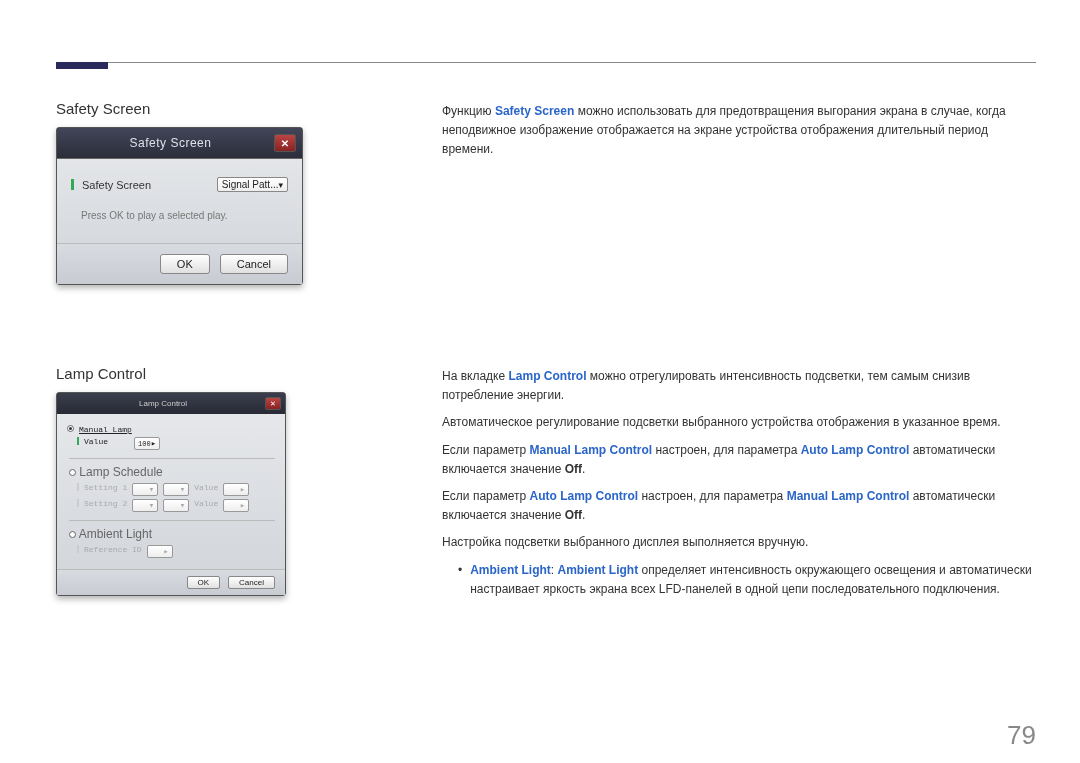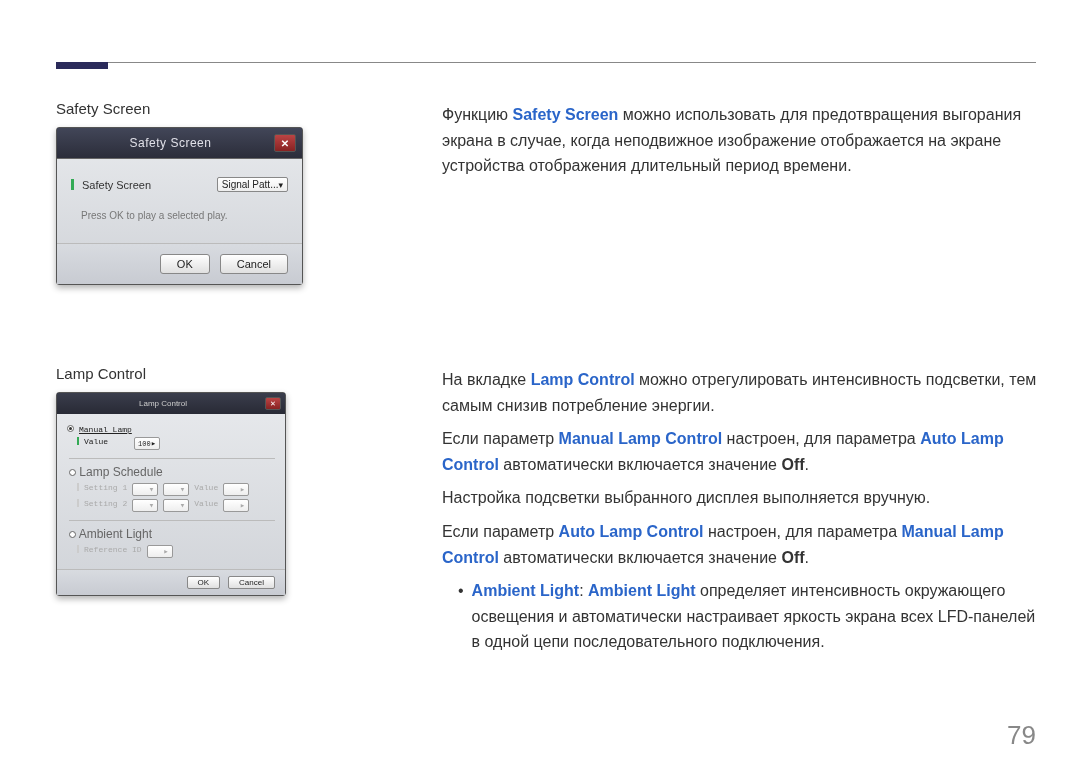--- a/index.html
+++ b/index.html
@@ -107,21 +107,21 @@
   }
   .btn {
     background: linear-gradient(#fff,#e0e0e0);
     border: 1px solid #888;
     border-radius: 3px;
     padding: 3px 16px;
     font-size: 11px;
   }
   .right-col {
     flex: 1;
-    font-size: 16px;
+    font-size: 12px;
     line-height: 1.6;
     color: #333;
     padding-top: 2px;
   }
   .right-col p { margin-bottom: 8px; }
   .blue { color: #2a65c9; font-weight: bold; }
   .bold { font-weight: bold; }
   .bullet-item { display: flex; gap: 8px; margin-left: 16px; }
   .bullet-dot { flex-shrink: 0; }
 
@@ -302,27 +302,28 @@
             <span class="btn-sm">OK</span>
             <span class="btn-sm">Cancel</span>
           </div>
         </div>
       </div>
 
       <div class="right-col">
         <p>
           <span>На вкладке </span><span class="blue">Lamp Control</span><span> можно отрегулировать интенсивность подсветки, тем самым снизив потребление энергии.</span>
         </p>
+        <p>Автоматическое регулирование подсветки выбранного устройства отображения в указанное время.</p>
         <p>
           <span>Если параметр </span><span class="blue">Manual Lamp Control</span><span> настроен, для параметра </span><span class="blue">Auto Lamp Control</span><span> автоматически включается значение </span><span class="bold">Off</span><span>.</span>
         </p>
-        <p>Настройка подсветки выбранного дисплея выполняется вручную.</p>
         <p>
           <span>Если параметр </span><span class="blue">Auto Lamp Control</span><span> настроен, для параметра </span><span class="blue">Manual Lamp Control</span><span> автоматически включается значение </span><span class="bold">Off</span><span>.</span>
         </p>
+        <p>Настройка подсветки выбранного дисплея выполняется вручную.</p>
         <div class="bullet-item">
           <span class="bullet-dot">•</span>
           <span>
             <span class="blue">Ambient Light</span><span>: </span><span class="blue">Ambient Light</span><span> определяет интенсивность окружающего освещения и автоматически настраивает яркость экрана всех LFD-панелей в одной цепи последовательного подключения.</span>
           </span>
         </div>
       </div>
     </div>
 
   </div>

